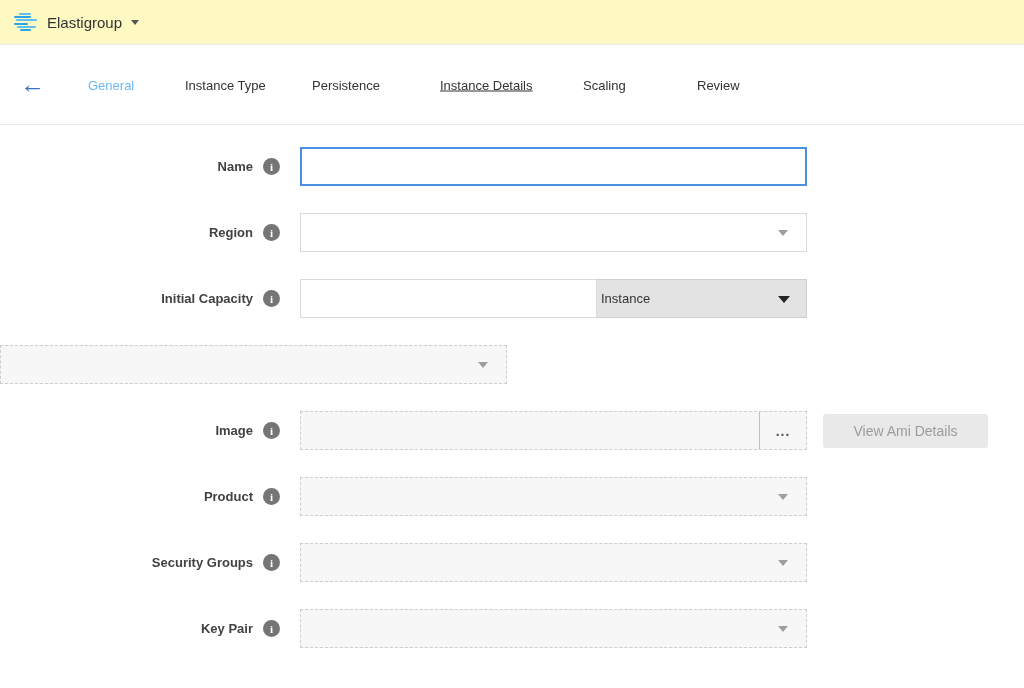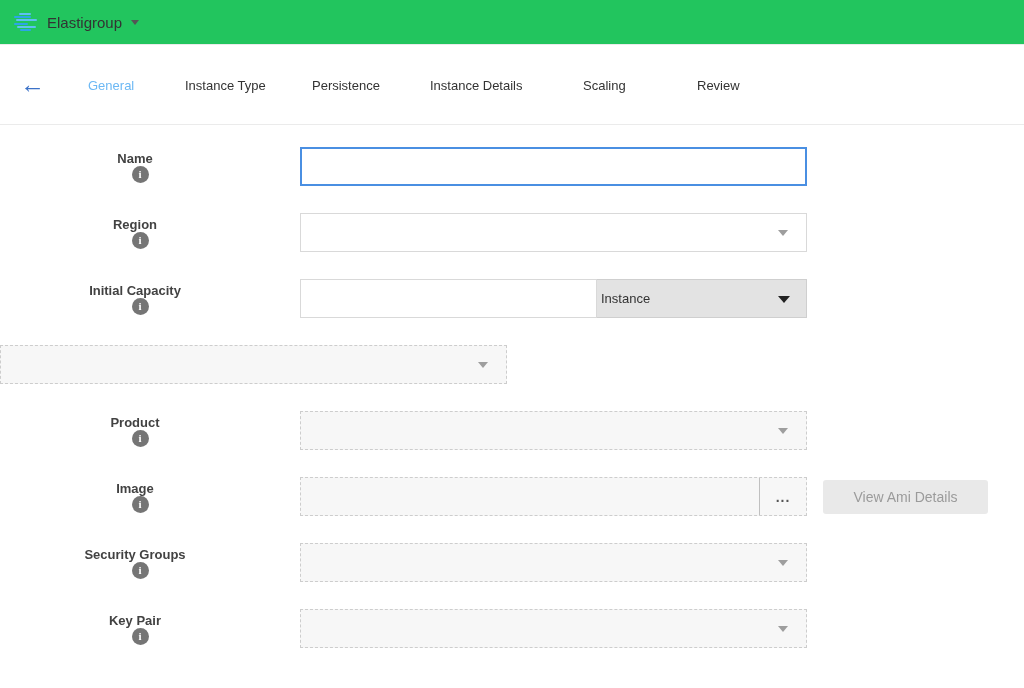--- a/index.html
+++ b/index.html
@@ -1,21 +1,21 @@
 <!DOCTYPE html>
 <html><head>
 <meta charset="utf-8">
 <style>
   * { margin: 0; padding: 0; box-sizing: border-box; }
   html, body { width: 1024px; height: 688px; background: #fff;
     font-family: "Liberation Sans", sans-serif; overflow: hidden; }
 
   
   .topbar { height: 45px; border-bottom: 1px solid #ebebeb; display: flex;
-    align-items: center; padding-left: 14px; background: #22c55e; }
+    align-items: center; padding-left: 14px; background: #fef9c3; }
   .logo { width: 23px; height: 19px; display: flex; flex-direction: column;
     justify-content: space-between; margin-right: 10px; }
   .logo i { display: block; height: 2px; border-radius: 1px; }
   .logo i:nth-child(1) { width: 12px; margin-left: 5px; background: #5ec0f2; }
   .logo i:nth-child(2) { width: 17px; margin-left: 0;  background: #2da4e8; }
   .logo i:nth-child(3) { width: 21px; margin-left: 2px; background: #5ec0f2; }
   .logo i:nth-child(4) { width: 14px; margin-left: 0;  background: #2da4e8; }
   .logo i:nth-child(5) { width: 19px; margin-left: 3px; background: #5ec0f2; }
   .logo i:nth-child(6) { width: 11px; margin-left: 6px; background: #2da4e8; }
   .app-name { font-size: 15px; color: #333; }
@@ -26,27 +26,27 @@
   
   .tabbar { position: relative; height: 80px; border-bottom: 1px solid #ebebeb;
     background: #fff; }
   .back-arrow { position: absolute; left: 20px; top: 50%;
     transform: translateY(-52%); color: #3c72c8; font-size: 25px;
     line-height: 1; cursor: pointer; font-weight: bold; }
   .tab { position: absolute; top: 50%; transform: translateY(-50%);
     font-size: 13px; color: #333; cursor: pointer; white-space: nowrap; }
   .tab.active { color: #6cb8f4; }
   .tab-1 { left: 88px; }  .tab-2 { left: 185px; } .tab-3 { left: 312px; }
-  .tab-4 { left: 430px; } .tab-5 { left: 583px; } .tab-6 { left: 697px; }
+  .tab-4 { left: 440px; text-decoration: underline; } .tab-5 { left: 583px; } .tab-6 { left: 697px; }
 
   
   .form { padding-top: 22px; }
   .row { display: flex; align-items: center; height: 39px; margin-bottom: 27px; }
   .label-cell { width: 300px; display: flex; align-items: center;
-    justify-content: flex-end; padding-right: 20px; flex-direction: column; }
+    justify-content: flex-end; padding-right: 20px; }
   .label { font-size: 13px; font-weight: bold; color: #424242; margin-right: 10px; }
   .info { width: 17px; height: 17px; border-radius: 50%; background: #757575;
     color: #fff; font-size: 11px; font-weight: bold; display: flex;
     align-items: center; justify-content: center; flex: none; cursor: pointer;
     font-family: "Liberation Serif", serif; }
   .info::after { content: "i"; }
 
   .control { position: relative; width: 507px; height: 39px; }
   .input-text { width: 100%; height: 100%; border: 1px solid #d9d9d9;
     background: #fff; outline: none; padding: 0 10px; font-size: 14px;
@@ -149,43 +149,43 @@
 
   <div class="row">
     <div class="control">
       <div class="select-box disabled"></div>
       <span class="caret-gray"></span>
     </div>
   </div>
 
   <div class="row">
     <div class="label-cell">
-      <span class="label">Product</span>
-      <span class="info"></span>
-    </div>
-    <div class="control">
-      <div class="select-box disabled"></div>
-      <span class="caret-gray"></span>
-    </div>
-  </div>
-
-  <div class="row">
-    <div class="label-cell">
       <span class="label">Image</span>
       <span class="info"></span>
     </div>
     <div class="image-wrap">
       <div class="image-main"></div>
       <div class="browse-btn">...</div>
     </div>
     <button class="action-btn">View Ami Details</button>
   </div>
 
   <div class="row">
     <div class="label-cell">
+      <span class="label">Product</span>
+      <span class="info"></span>
+    </div>
+    <div class="control">
+      <div class="select-box disabled"></div>
+      <span class="caret-gray"></span>
+    </div>
+  </div>
+
+  <div class="row">
+    <div class="label-cell">
       <span class="label">Security Groups</span>
       <span class="info"></span>
     </div>
     <div class="control">
       <div class="select-box disabled"></div>
       <span class="caret-gray"></span>
     </div>
   </div>
 
   <div class="row">

